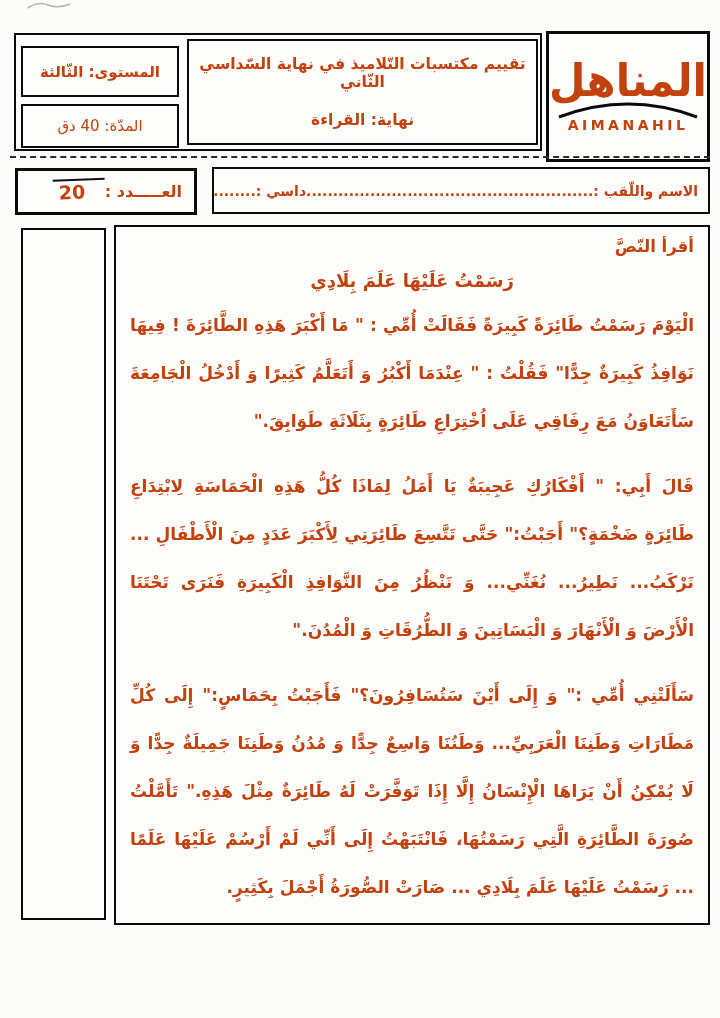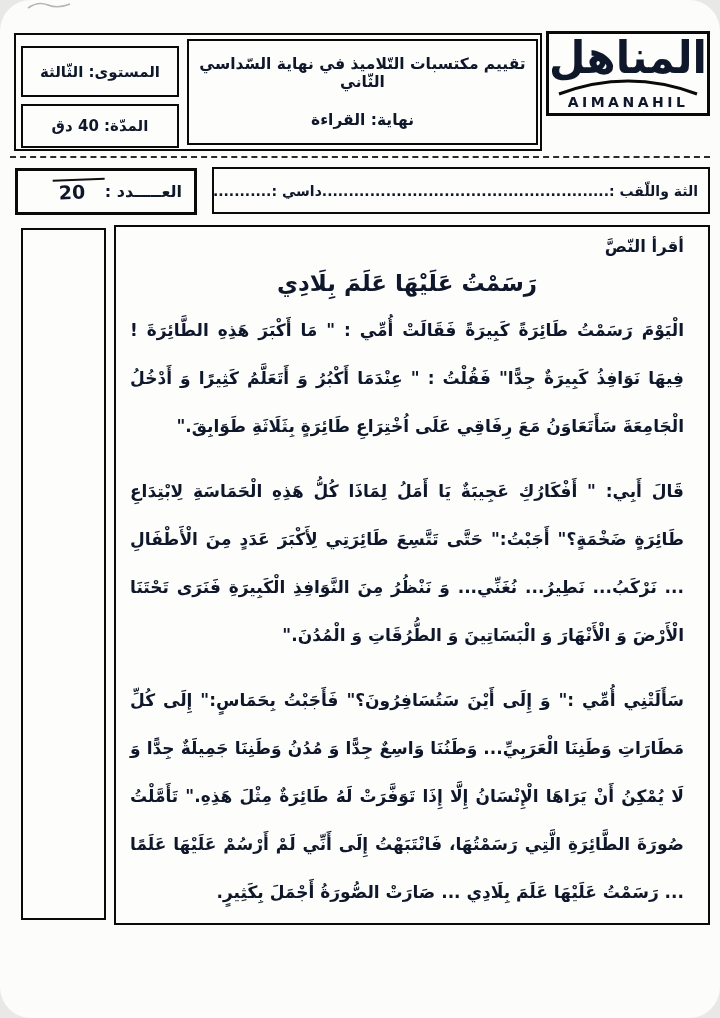--- a/index.html
+++ b/index.html
@@ -1,42 +1,42 @@
 <!DOCTYPE html>
 <html lang="ar"><head>
 <meta charset="utf-8">
 <style>
   html,body{margin:0;padding:0;background:#e8e8e6;}
   #page{
     position:relative;width:720px;height:1018px;margin:0 auto;
     background:#fcfcfa;overflow:hidden;
-    font-family:"DejaVu Sans",sans-serif;color:#0f172a;border-radius:31px;
+    font-family:"DejaVu Sans",sans-serif;color:#c2410c;
   }
   .box{position:absolute;border:2px solid #0a0a0a;background:#fdfdfc;box-sizing:border-box;}
   
   .header-outer{left:14px;top:33px;width:528px;height:118px;border-width:2px;}
   .level-box{left:21px;top:46px;width:158px;height:51px;display:flex;align-items:center;justify-content:center;font-weight:bold;font-size:15px;}
-  .duration-box{left:21px;top:104px;width:158px;height:44px;display:flex;align-items:center;justify-content:center;font-weight:bold;font-size:15px;}
+  .duration-box{left:21px;top:104px;width:158px;height:44px;display:flex;align-items:center;justify-content:center;font-weight:normal;font-size:15px;}
   .title-box{left:187px;top:39px;width:351px;height:106px;display:flex;flex-direction:column;align-items:center;justify-content:center;gap:20px;font-weight:bold;font-size:15.5px;text-align:center;}
-  .logo-box{left:546px;top:31px;width:164px;height:85px;border-width:3px;display:flex;flex-direction:column;align-items:center;justify-content:center;background:#fdfdfc;}
+  .logo-box{left:546px;top:31px;width:164px;height:131px;border-width:3px;display:flex;flex-direction:column;align-items:center;justify-content:center;background:#fdfdfc;}
   .logo-ar{font-size:42px;font-weight:bold;letter-spacing:-1px;line-height:40px;transform:scaleY(1.08);}
   .logo-latin{font-size:14px;font-weight:bold;letter-spacing:3.5px;margin-top:-2px;}
   
   .divider{position:absolute;left:10px;top:156px;width:700px;border-top:2px dashed #2c2c2c;}
   
   .name-box{left:212px;top:167px;width:498px;height:47px;display:flex;align-items:center;padding:0 10px;font-weight:bold;font-size:14px;direction:rtl;overflow:hidden;white-space:nowrap;}
   .score-box{left:15px;top:168px;width:182px;height:47px;border-width:3px;display:flex;align-items:center;justify-content:flex-start;gap:14px;padding:0 12px;font-weight:bold;font-size:16px;direction:rtl;}
   .frac{display:flex;flex-direction:column;align-items:center;transform:rotate(-2deg);margin-top:-4px;}
   .frac-line{width:52px;border-top:2.5px solid #111;margin-bottom:3px;margin-right:-14px;}
   .frac-num{font-size:19px;font-weight:bold;line-height:17px;}
   
   .margin-col{left:21px;top:228px;width:85px;height:692px;}
-  .reading-box{left:114px;top:225px;width:596px;height:700px;padding:10px 24px 0 14px;direction:rtl;}
+  .reading-box{left:114px;top:225px;width:596px;height:700px;padding:10px 14px 0 14px;direction:rtl;}
   .instruction{font-weight:bold;font-size:16.5px;}
-  .passage-title{text-align:center;font-weight:bold;font-size:23px;margin-top:14px;}
+  .passage-title{text-align:center;font-weight:bold;font-size:18px;margin-top:14px;}
   .para{font-weight:bold;font-size:17px;line-height:48px;text-align:justify;margin-top:8px;}
   .para:first-of-type{margin-top:10px;}
   .scribble{position:absolute;left:24px;top:0;}
 </style>
 </head>
 <body>
 
 <div id="page">
 
   <svg class="scribble" width="50" height="12">
@@ -62,21 +62,21 @@
     <div class="logo-ar" dir="rtl">المناهل</div>
     <svg width="146" height="18">
       <path d="M4,16 Q73,-10 142,16" stroke="#0a0a0a" stroke-width="3" fill="none"></path>
     </svg>
     <div class="logo-latin">AIMANAHIL</div>
   </div>
 
   <div class="divider"></div>
 
   <div class="box name-box">
-    <span>الثة واللّقب : </span>
+    <span>الاسم واللّقب : </span>
     <span>......................................................</span>
     <span>داسي :</span>
     <span>............</span>
   </div>
 
   <div class="box score-box">
     <span>العـــــدد :</span>
     <span class="frac">
       <span class="frac-line"></span>
       <span class="frac-num">20</span>

